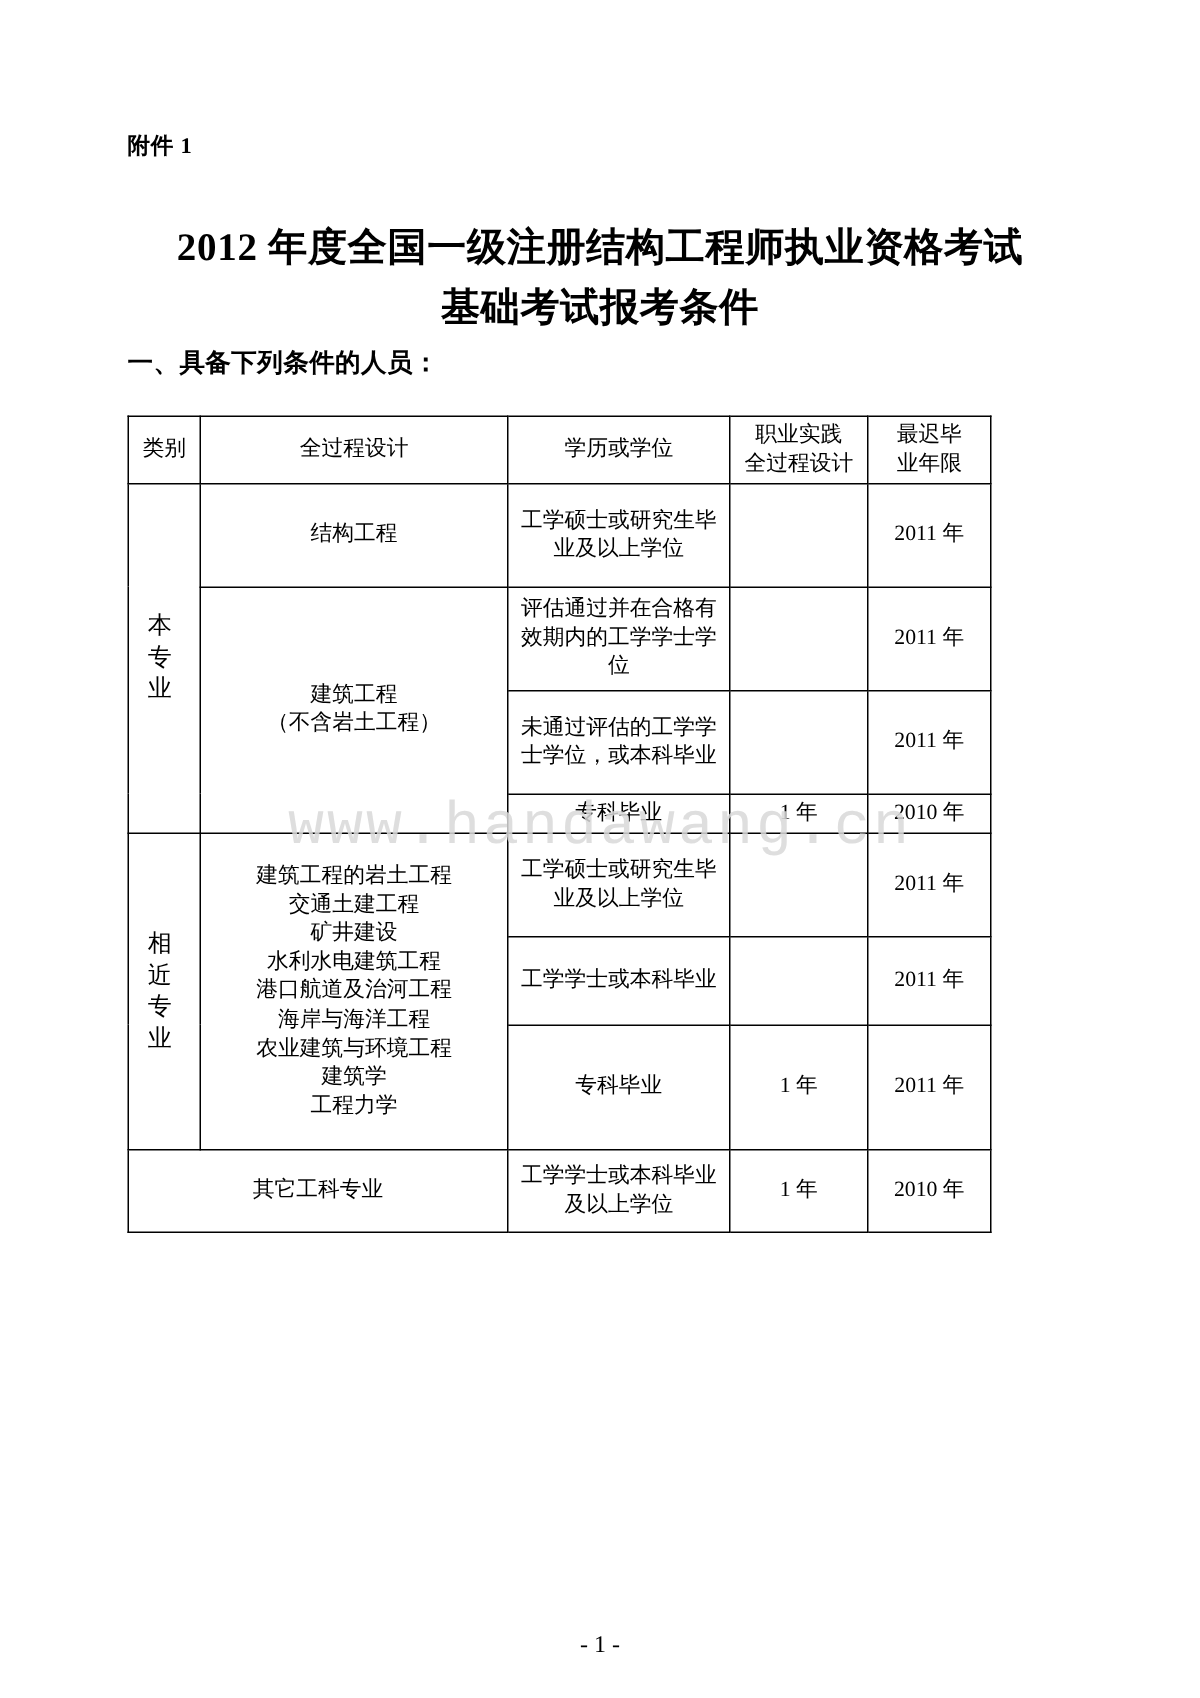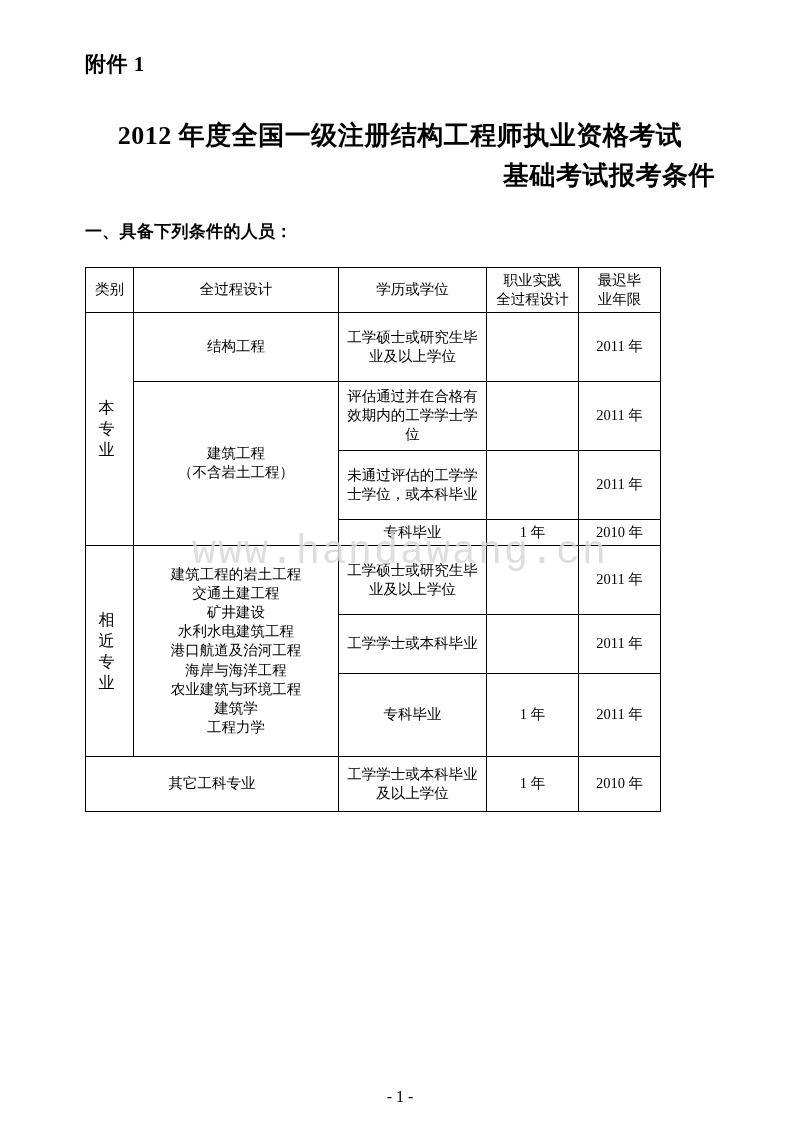--- a/index.html
+++ b/index.html
@@ -16,39 +16,38 @@
     overflow: hidden;
   }
   .page {
     position: relative;
     width: 800px;
     height: 1132px;
     box-sizing: border-box;
     padding: 0 85px;
   }
   .attachment-label {
-    padding-top: 50px;
-    font-size: 21px;
+    padding-top: 88px;
+    font-size: 15px;
     font-weight: bold;
     letter-spacing: 0.5px;
   }
   .doc-title {
     margin-top: 38px;
     text-align: center;
     font-size: 26px;
     font-weight: bold;
     line-height: 1.55;
     letter-spacing: 0.5px;
   }
   .doc-title .line2 {
     display: block;
-    text-align: right;
   }
   .section-lead {
-    margin-top: 23px;
+    margin-top: 4px;
     font-size: 17px;
     font-weight: bold;
     letter-spacing: 0.3px;
   }
   table.req {
     margin-top: 24px;
     border-collapse: collapse;
     width: 565px;
     table-layout: fixed;
     font-size: 14.5px;

